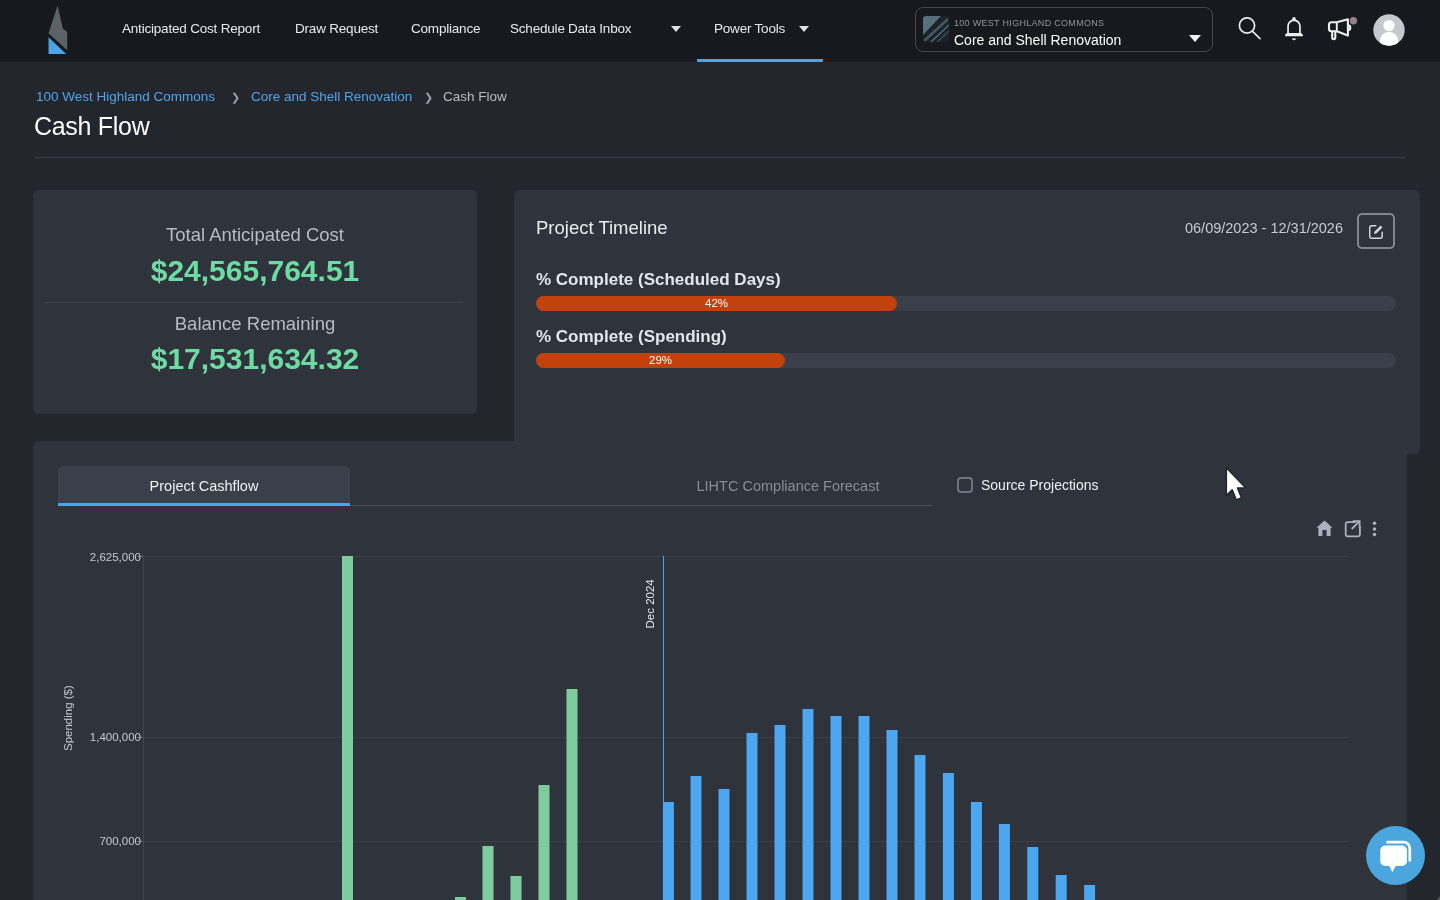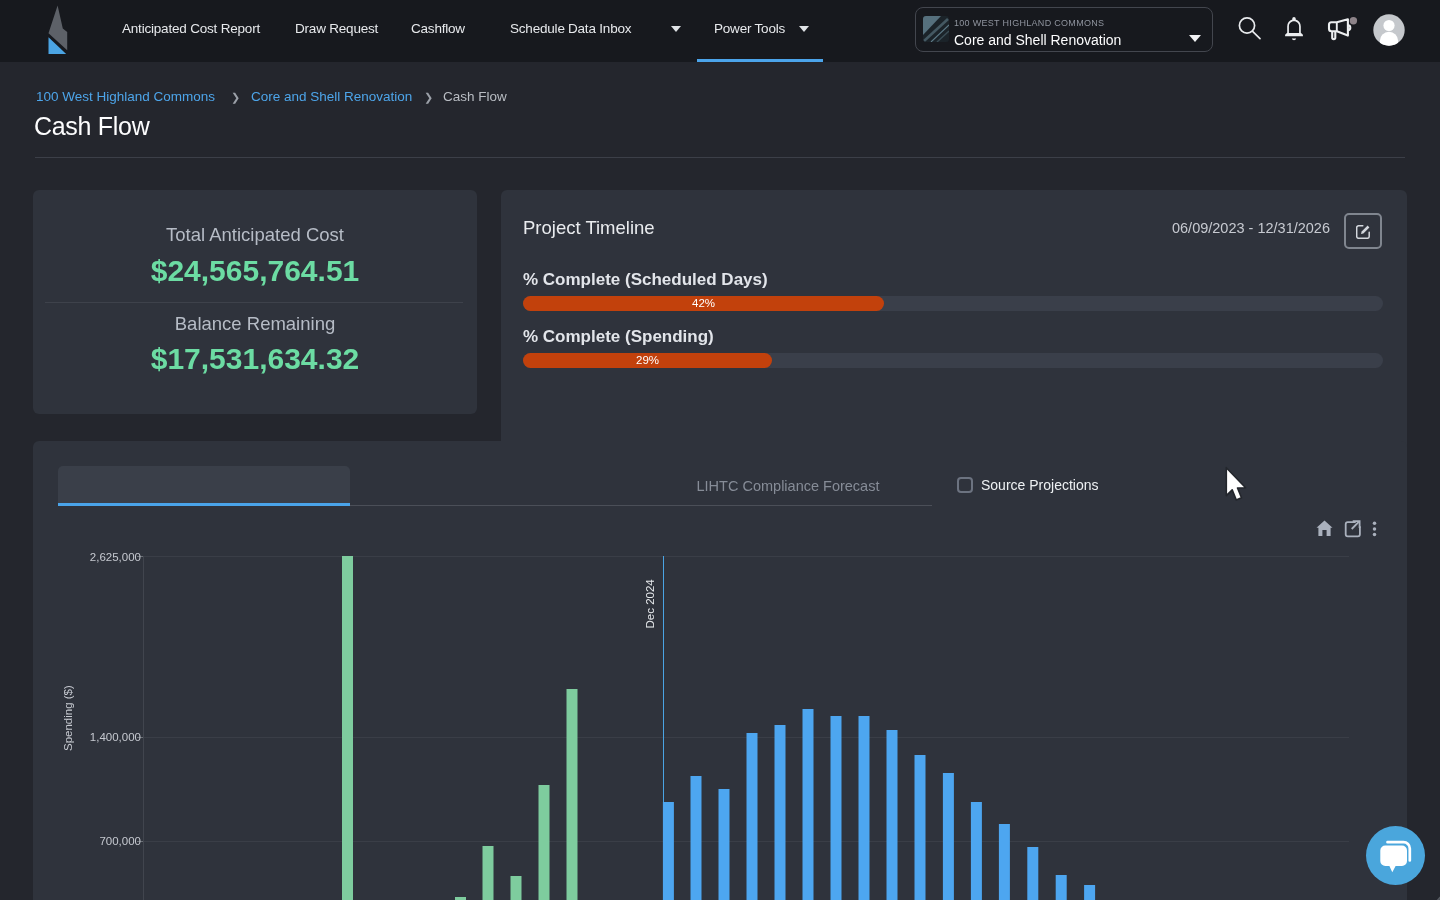--- a/index.html
+++ b/index.html
@@ -20,21 +20,21 @@
   
   .crumb { position:absolute; top:89px; height:16px; font-size:13.5px; white-space:nowrap; }
   #title { position:absolute; left:34px; top:112px; font-size:25px; font-weight:500; letter-spacing:-.3px; color:#fdfdfe; }
   #hr1 { position:absolute; left:35px; top:157px; width:1370px; height:1px; background:#3c3f48; }
   
   .card { position:absolute; background:#2f333c; border-radius:6px; }
   #card1 { left:33px; top:190px; width:444px; height:224px; }
   #card1 .lab { position:absolute; width:100%; text-align:center; color:#b6bcc6; font-size:18.5px; }
   #card1 .amt { position:absolute; width:100%; text-align:center; color:#6cdca3; font-size:30px;font-weight:bold; }
   #card1 .div { position:absolute; left:12px; top:112px; width:418px; height:1px; background:#3e424b; }
-  #card2 { left:501px; top:190px; width:906px; height:264px; }
+  #card2 { left:514px; top:190px; width:906px; height:264px; }
   #card2 h2 { position:absolute; left:22px; top:27px; font-size:18.5px; font-weight:400; color:#e9ebee; }
   #card2 .date { position:absolute; right:77px; top:30px; font-size:14.5px; color:#c7cad1; }
   #editbtn { position:absolute; left:843px; top:23px; width:38px; height:36px; border:2px solid #80868f; border-radius:5px; }
   .plabel { position:absolute; left:22px; font-size:17px; font-weight:bold; color:#e2e5ea; }
   .ptrack { position:absolute; left:22px; width:860px; height:15px; border-radius:8px; background:#3a3f4a; }
   .pfill { position:absolute; left:0; top:0; height:15px; border-radius:8px; background:#c2410c; }
   .ppct { position:absolute; top:1px; width:100%; text-align:center; font-size:11.5px; color:#fff; }
   
   #card3 { left:33px; top:441px; width:1374px; height:500px; }
   #tabpill { position:absolute; left:25px; top:25px; width:292px; height:40px; background:#3a3f49; border-radius:5px 5px 0 0; }
@@ -49,21 +49,21 @@
 </head>
 <body>
 
   <div id="nav">
     <svg class="abs" style="left:48px;top:5px" width="20" height="50" viewBox="0 0 20 50">
       <polygon points="9.6,0.5 14.8,23.5 19.2,26.9 19.2,45.2 0.5,28.2" fill="#5d6168"></polygon>
       <polygon points="0.5,32.2 0.5,49 18.2,49" fill="#4ba4e3"></polygon>
     </svg>
     <div class="navitem" style="left:122px">Anticipated Cost Report</div>
     <div class="navitem" style="left:295px">Draw Request</div>
-    <div class="navitem" style="left:411px">Cashflow</div>
+    <div class="navitem" style="left:411px">Compliance</div>
     <div class="navitem" style="left:510px">Schedule</div>
     <div class="navitem" style="left:568px">Data Inbox</div>
     <div class="navcaret" style="left:671px"></div>
     <div class="navitem" style="left:714px">Power Tools</div>
     <div class="navcaret" style="left:799px"></div>
     <div id="pt-underline"></div>
     <div id="proj">
       <div class="thumb">
         <svg width="26" height="26">
           <rect width="26" height="26" fill="#1b2329"></rect>
@@ -143,20 +143,21 @@
     <div class="plabel" style="top:137px">% Complete (Spending)</div>
     <div class="ptrack" style="top:163px">
       <div class="pfill" style="width:249px">
         <div class="ppct">29%</div>
       </div>
     </div>
   </div>
 
   <div class="card" id="card3">
     <div id="tabpill"></div>
+    <div class="tab" style="left:25px;width:292px;color:#eef0f2">Project Cashflow</div>
     <div id="tabline-gray"></div>
     <div id="tabline-blue"></div>
     <div class="tab" style="left:609px;width:292px;color:#868c97">LIHTC Compliance Forecast</div>
     <div id="cbx"></div>
     <div id="cbxlab">Source Projections</div>
 
     <svg class="abs" style="left:1283px;top:78px" width="66" height="20" viewBox="0 0 66 20">
       <path d="M8.5 1.5 L16.5 8.7 L14.6 8.7 L14.6 17 L10.6 17 L10.6 11 L6.4 11 L6.4 17 L2.4 17 L2.4 8.7 L0.5 8.7 Z" fill="#aab1bd"></path>
       <path d="M39.7 3.1 L31.8 3.1 A2.1 2.1 0 0 0 29.7 5.2 L29.7 15.2 A2.1 2.1 0 0 0 31.8 17.3 L41.8 17.3 A2.1 2.1 0 0 0 43.9 15.2 L43.9 7.3" fill="none" stroke="#aab1bd" stroke-width="1.8"></path>
       <path d="M36.7 2.1 L43.6 2.1 L43.6 9" fill="none" stroke="#aab1bd" stroke-width="1.8"></path>

